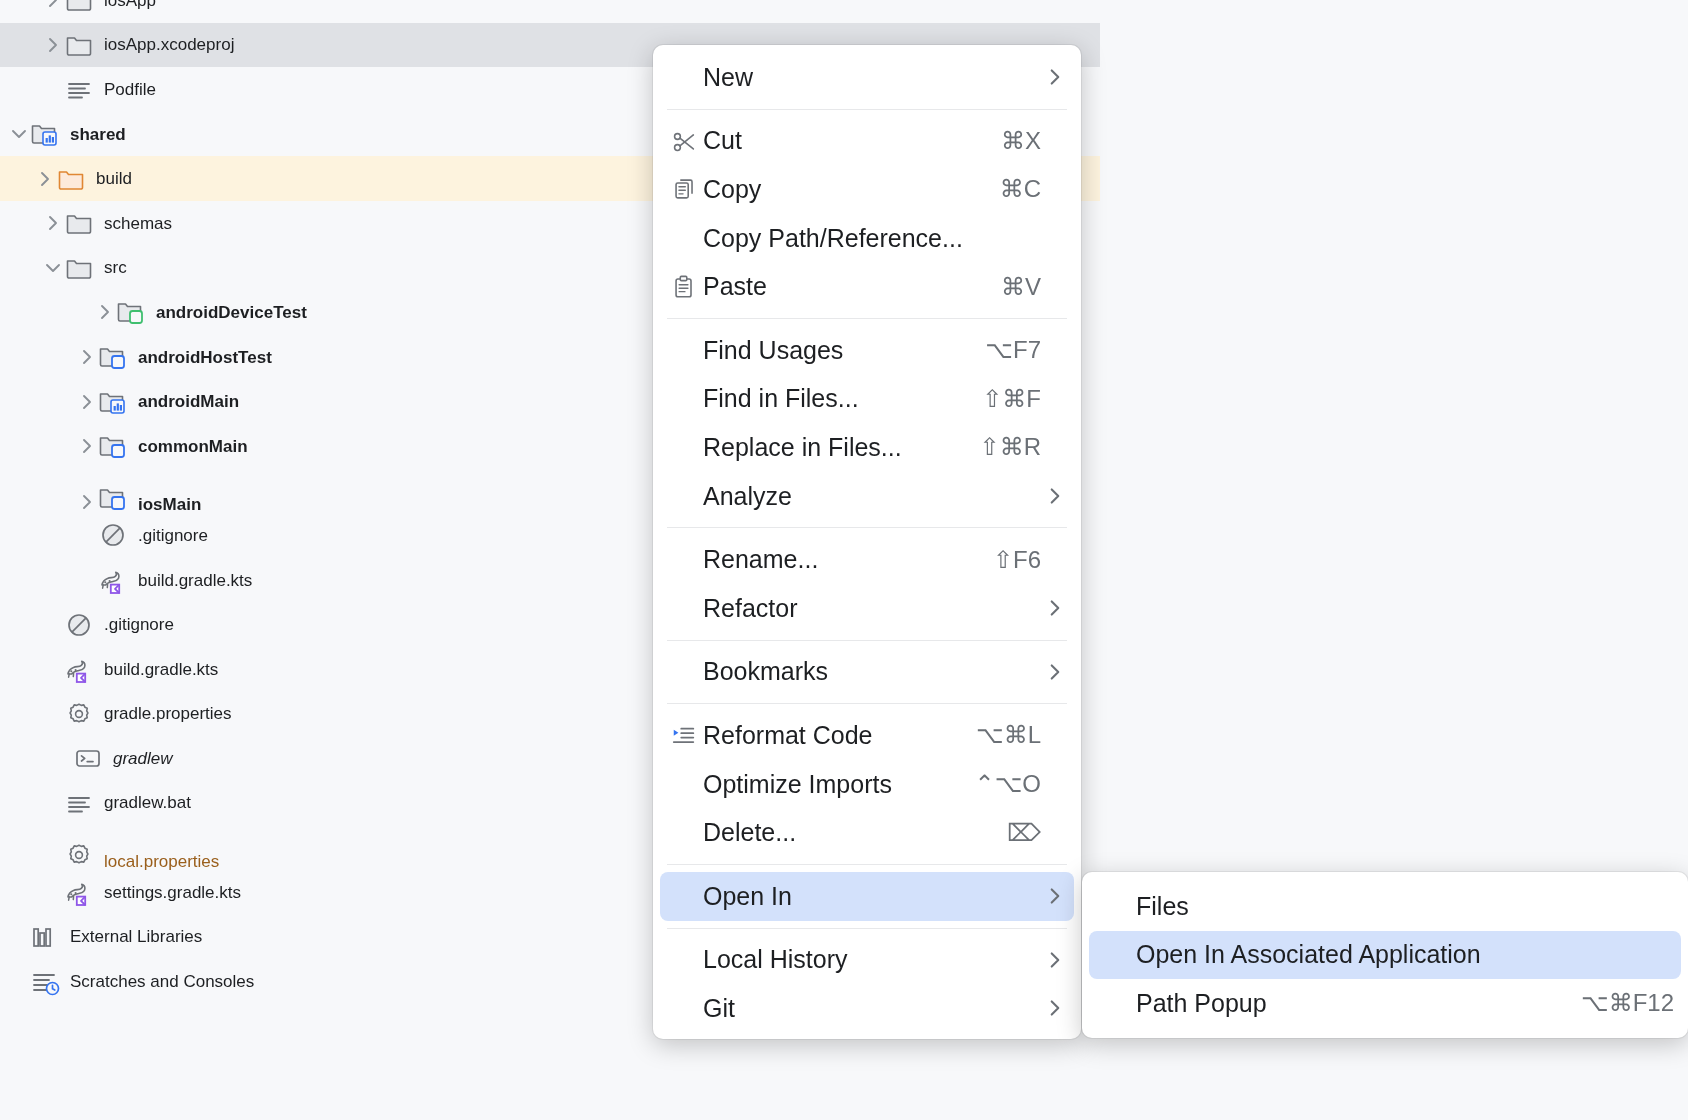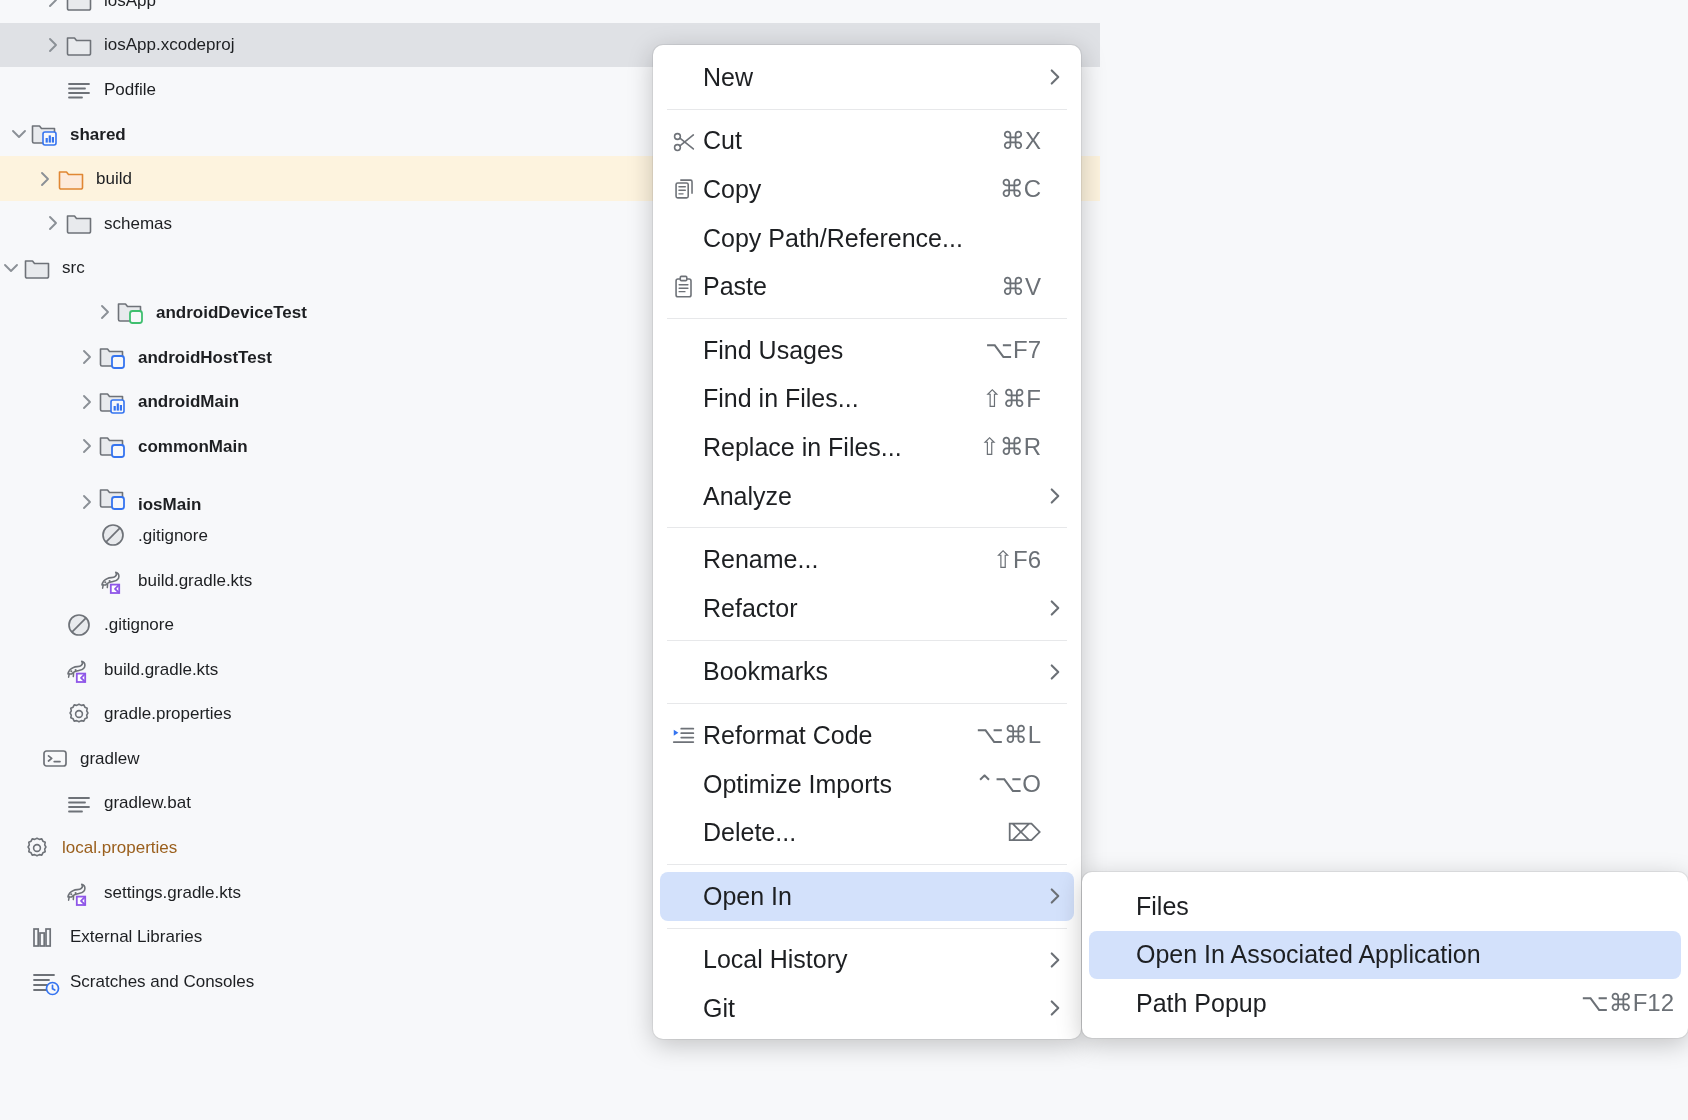--- a/index.html
+++ b/index.html
@@ -207,21 +207,21 @@
             <path d="M8 5 l6 6 -6 6" fill="none" stroke="#8b9096" stroke-width="1.9" stroke-linecap="round" stroke-linejoin="round"></path>
           </svg>
         </span>
         <span class="ico">
           <svg width="30" height="30" viewBox="0 0 30 30">
             <path d="M3.5 8 h7 l2 2.5 h14 v13 a1.5 1.5 0 0 1 -1.5 1.5 h-20 a1.5 1.5 0 0 1 -1.5 -1.5 z" fill="#e8eaed" stroke="#6e7278" stroke-width="1.6" stroke-linejoin="round"></path>
           </svg>
         </span>
         <span class="label">schemas</span>
       </div>
-      <div class="row" style="">
+      <div class="row" style="padding-left: 42px;">
         <span class="arrow">
           <svg width="22" height="22" viewBox="0 0 22 22">
             <path d="M5 8 l6 6 6 -6" fill="none" stroke="#8b9096" stroke-width="1.9" stroke-linecap="round" stroke-linejoin="round"></path>
           </svg>
         </span>
         <span class="ico">
           <svg width="30" height="30" viewBox="0 0 30 30">
             <path d="M3.5 8 h7 l2 2.5 h14 v13 a1.5 1.5 0 0 1 -1.5 1.5 h-20 a1.5 1.5 0 0 1 -1.5 -1.5 z" fill="#e8eaed" stroke="#6e7278" stroke-width="1.6" stroke-linejoin="round"></path>
           </svg>
         </span>
@@ -351,21 +351,21 @@
       <div class="row" style="padding-left: 42px;">
         <span class="arrow"></span>
         <span class="ico">
           <svg width="30" height="30" viewBox="0 0 30 30">
             <path d="M15 5.2 l2.3 1.2 2.5 -0.5 1.1 2.3 2.3 1.1 -0.5 2.5 1.2 2.2 -1.2 2.2 0.5 2.5 -2.3 1.1 -1.1 2.3 -2.5 -0.5 -2.3 1.2 -2.3 -1.2 -2.5 0.5 -1.1 -2.3 -2.3 -1.1 0.5 -2.5 -1.2 -2.2 1.2 -2.2 -0.5 -2.5 2.3 -1.1 1.1 -2.3 2.5 0.5 z" fill="none" stroke="#6e7278" stroke-width="1.6" stroke-linejoin="round"></path>
             <circle cx="15" cy="15" r="3.4" fill="none" stroke="#6e7278" stroke-width="1.6"></circle>
           </svg>
         </span>
         <span class="label">gradle.properties</span>
       </div>
-      <div class="row" style="padding-left: 18px;">
+      <div class="row" style="padding-left: 51px; font-style: italic;">
         <span class="arrow"></span>
         <span class="ico">
           <svg width="30" height="30" viewBox="0 0 30 30">
             <rect x="4" y="8" width="22" height="15" rx="2.5" fill="none" stroke="#6e7278" stroke-width="1.7"></rect>
             <path d="M8.5 12.8 l3.2 2.6 -3.2 2.6" fill="none" stroke="#6e7278" stroke-width="1.7" stroke-linecap="round" stroke-linejoin="round"></path>
             <line x1="14.2" y1="18.6" x2="20" y2="18.6" stroke="#6e7278" stroke-width="1.7" stroke-linecap="round"></line>
           </svg>
         </span>
         <span class="label">gradlew</span>
       </div>
@@ -376,21 +376,21 @@
             <g stroke="#6e7278" stroke-width="1.8" stroke-linecap="round">
               <line x1="5" y1="10" x2="25" y2="10"></line>
               <line x1="5" y1="14.5" x2="21" y2="14.5"></line>
               <line x1="5" y1="19" x2="25" y2="19"></line>
               <line x1="5" y1="23.5" x2="18" y2="23.5"></line>
             </g>
           </svg>
         </span>
         <span class="label">gradlew.bat</span>
       </div>
-      <div class="row" style="">
+      <div class="row" style="padding-left: 42px; align-items: flex-end;">
         <span class="arrow"></span>
         <span class="ico">
           <svg width="30" height="30" viewBox="0 0 30 30">
             <path d="M15 5.2 l2.3 1.2 2.5 -0.5 1.1 2.3 2.3 1.1 -0.5 2.5 1.2 2.2 -1.2 2.2 0.5 2.5 -2.3 1.1 -1.1 2.3 -2.5 -0.5 -2.3 1.2 -2.3 -1.2 -2.5 0.5 -1.1 -2.3 -2.3 -1.1 0.5 -2.5 -1.2 -2.2 1.2 -2.2 -0.5 -2.5 2.3 -1.1 1.1 -2.3 2.5 0.5 z" fill="none" stroke="#6e7278" stroke-width="1.6" stroke-linejoin="round"></path>
             <circle cx="15" cy="15" r="3.4" fill="none" stroke="#6e7278" stroke-width="1.6"></circle>
           </svg>
         </span>
         <span class="label orange">local.properties</span>
       </div>
       <div class="row" style="padding-left: 42px;">

